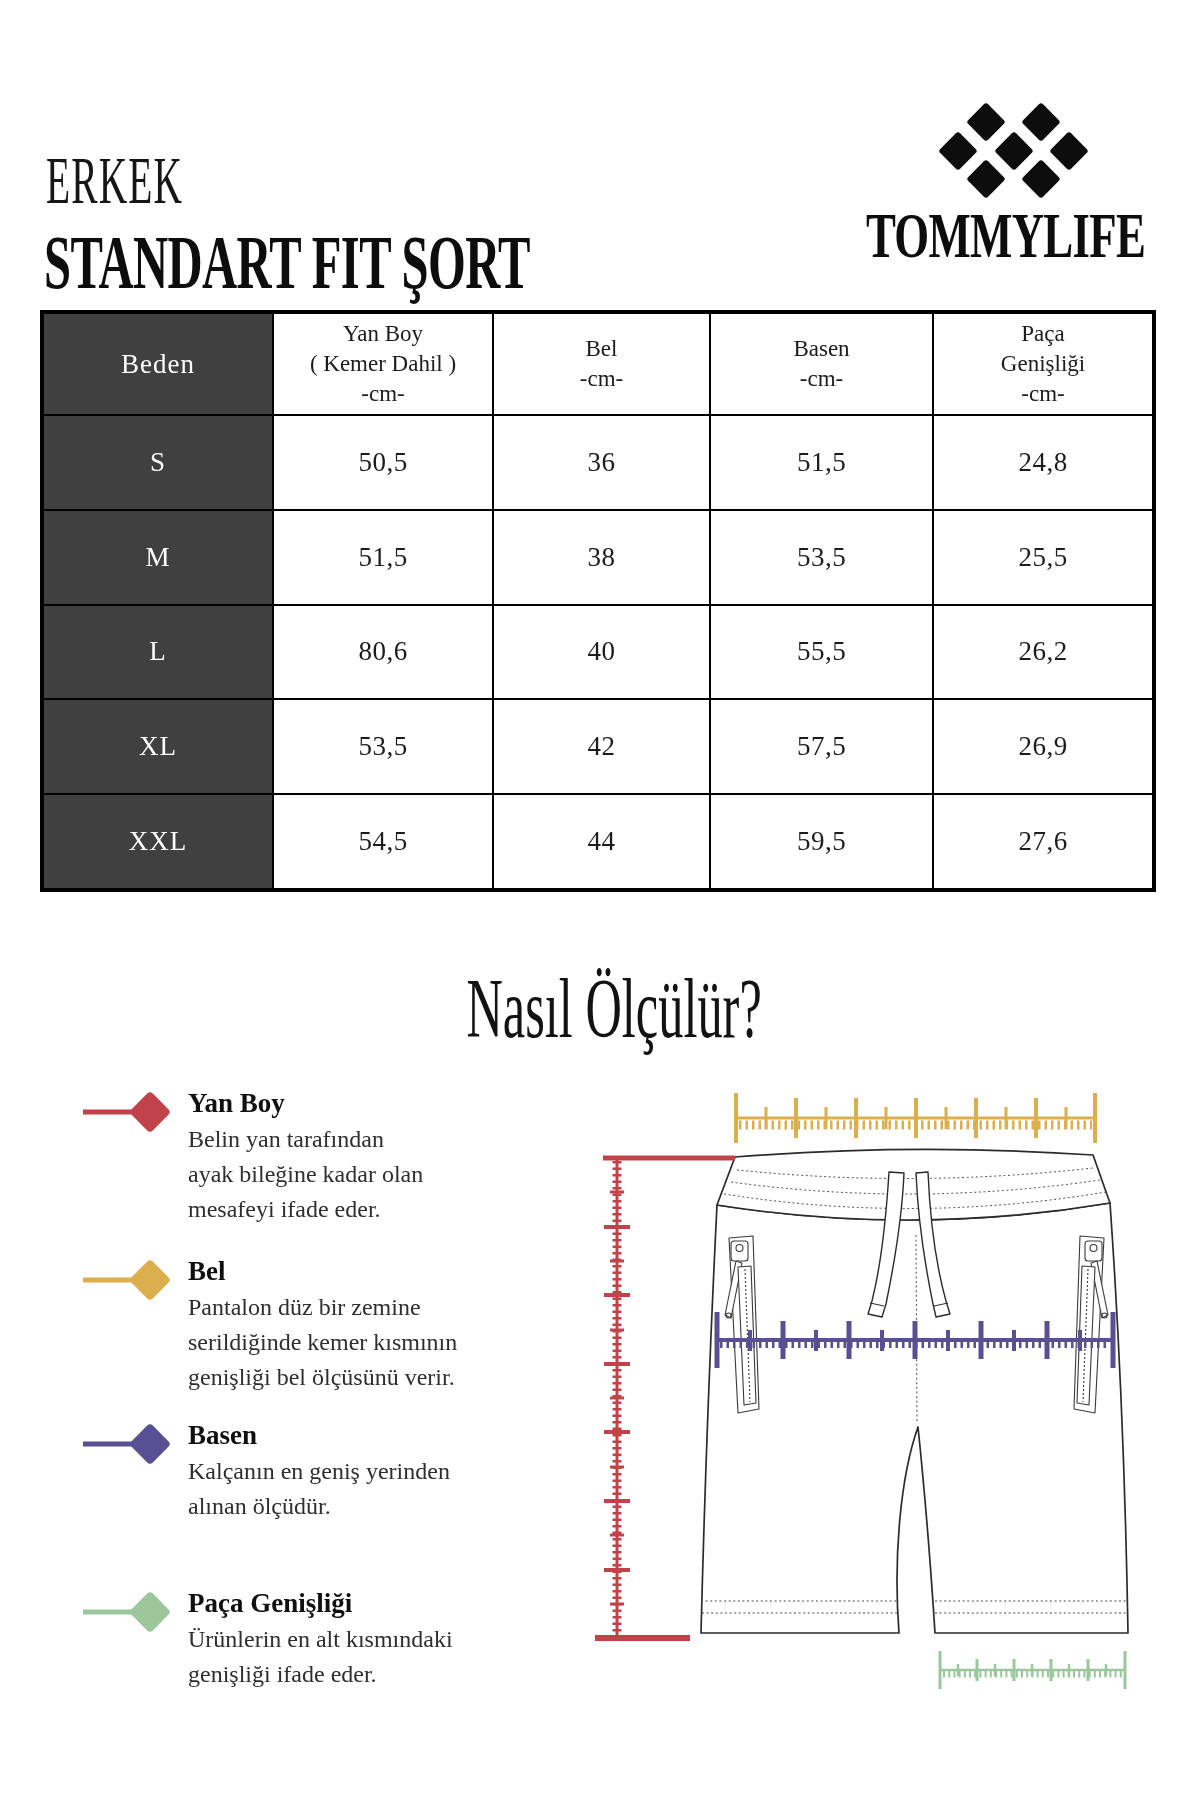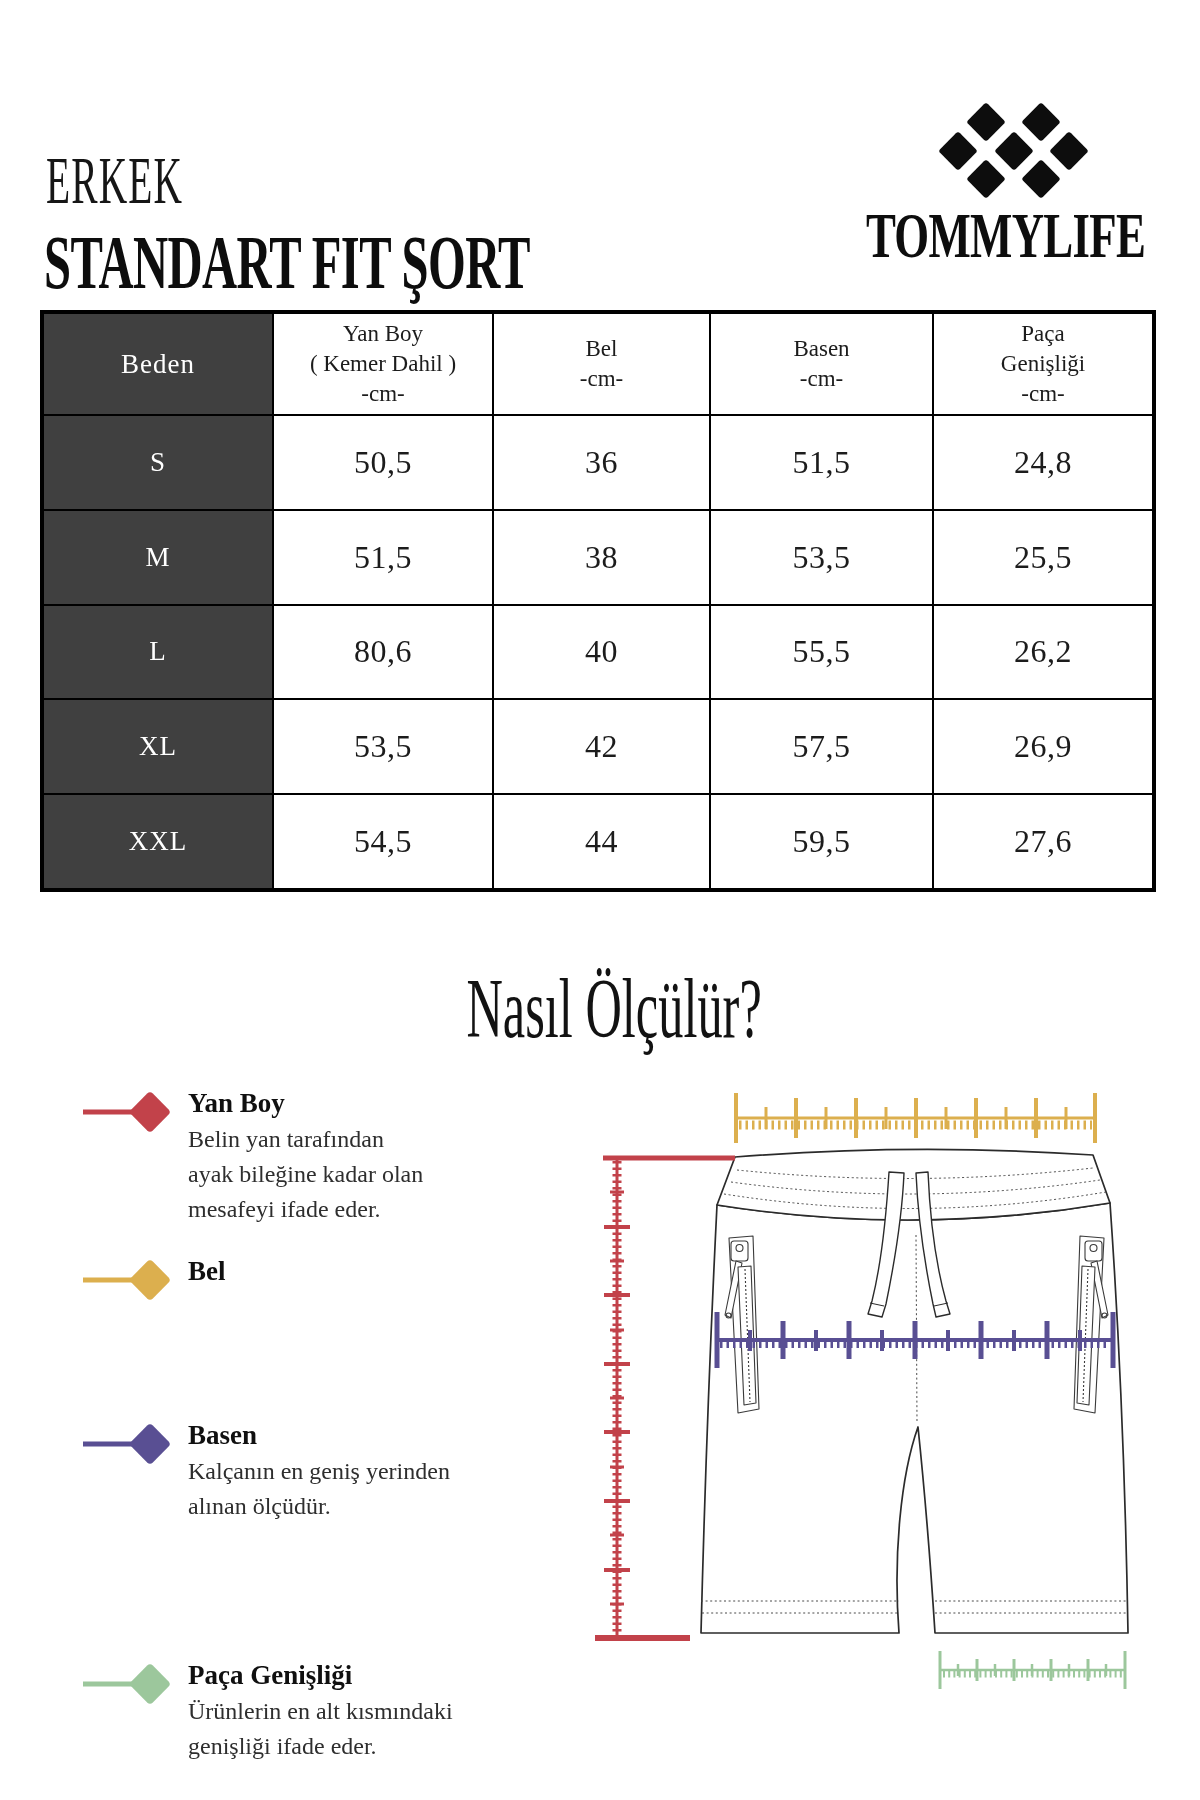--- a/index.html
+++ b/index.html
@@ -19,21 +19,21 @@
               letter-spacing:-1px;white-space:nowrap;}
 
   
   .size-table{position:absolute;left:40px;top:310px;width:1110px;
               display:grid;grid-template-columns:230px 220px 217px 223px 220px;
               grid-template-rows:102px repeat(5,94.8px);
               border:3px solid #000;background:#fff;}
   .size-table .cell{border:1.5px solid #000;display:flex;align-items:center;justify-content:center;
                     text-align:center;white-space:pre-line;}
   .size-table .th{font-size:23px;line-height:30px;color:#1c1c1c;}
-  .size-table .td{font-size:32px;color:#1c1c1c;letter-spacing:0.5px;}
+  .size-table .td{font-size:27px;color:#1c1c1c;letter-spacing:0.5px;}
   .size-table .dark{background:#404040;color:#fff;border-color:#000;font-size:27px;letter-spacing:1px;}
 
   
   .howto-title-wrap{position:absolute;left:0;top:956px;width:1200px;text-align:center;padding-left:14px;}
   .howto-title{display:inline-block;font-size:84px;line-height:1.25;font-weight:400;color:#121212;
                transform:scaleX(0.60);transform-origin:center top;white-space:nowrap;}
 
   .legend-item{position:absolute;left:73px;width:445px;}
   .legend-marker{position:absolute;left:0;top:0;}
   .legend-text{margin-left:115px;}
@@ -132,40 +132,43 @@
     <svg class="legend-marker" width="110" height="52" viewBox="0 0 110 52">
       <g stroke="#dcaf4e">
           <line x1="10" y1="26" x2="62" y2="26" stroke-width="5"></line>
         </g>
       <g fill="#dcaf4e">
           <rect x="-15" y="-15" width="30" height="30" rx="4" transform="translate(77,26) rotate(45)"></rect>
         </g>
     </svg>
     <div class="legend-text">
       <div class="legend-label">Bel</div>
+      <div class="legend-desc">Pantalon düz bir zemine
+serildiğinde kemer kısmının
+genişliği bel ölçüsünü verir.</div>
     </div>
   </div>
 
   <div class="legend-item" style="top:1418px;">
     <svg class="legend-marker" width="110" height="52" viewBox="0 0 110 52">
       <g stroke="#594f93">
           <line x1="10" y1="26" x2="62" y2="26" stroke-width="5"></line>
         </g>
       <g fill="#594f93">
           <rect x="-15" y="-15" width="30" height="30" rx="4" transform="translate(77,26) rotate(45)"></rect>
         </g>
     </svg>
     <div class="legend-text">
       <div class="legend-label">Basen</div>
       <div class="legend-desc">Kalçanın en geniş yerinden
 alınan ölçüdür.</div>
     </div>
   </div>
 
-  <div class="legend-item" style="top:1658px;">
+  <div class="legend-item" style="top:1586px;">
     <svg class="legend-marker" width="110" height="52" viewBox="0 0 110 52">
       <g stroke="#9cc79c">
           <line x1="10" y1="26" x2="62" y2="26" stroke-width="5"></line>
         </g>
       <g fill="#9cc79c">
           <rect x="-15" y="-15" width="30" height="30" rx="4" transform="translate(77,26) rotate(45)"></rect>
         </g>
     </svg>
     <div class="legend-text">
       <div class="legend-label">Paça Genişliği</div>

